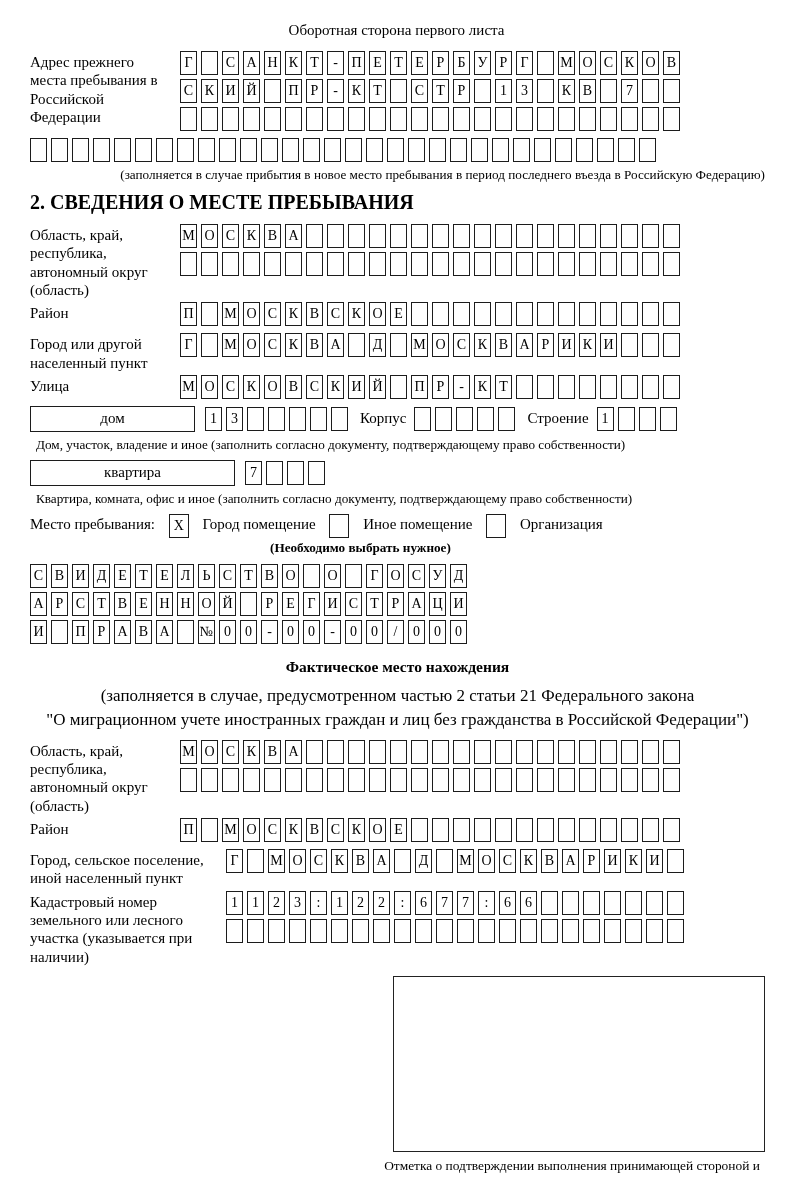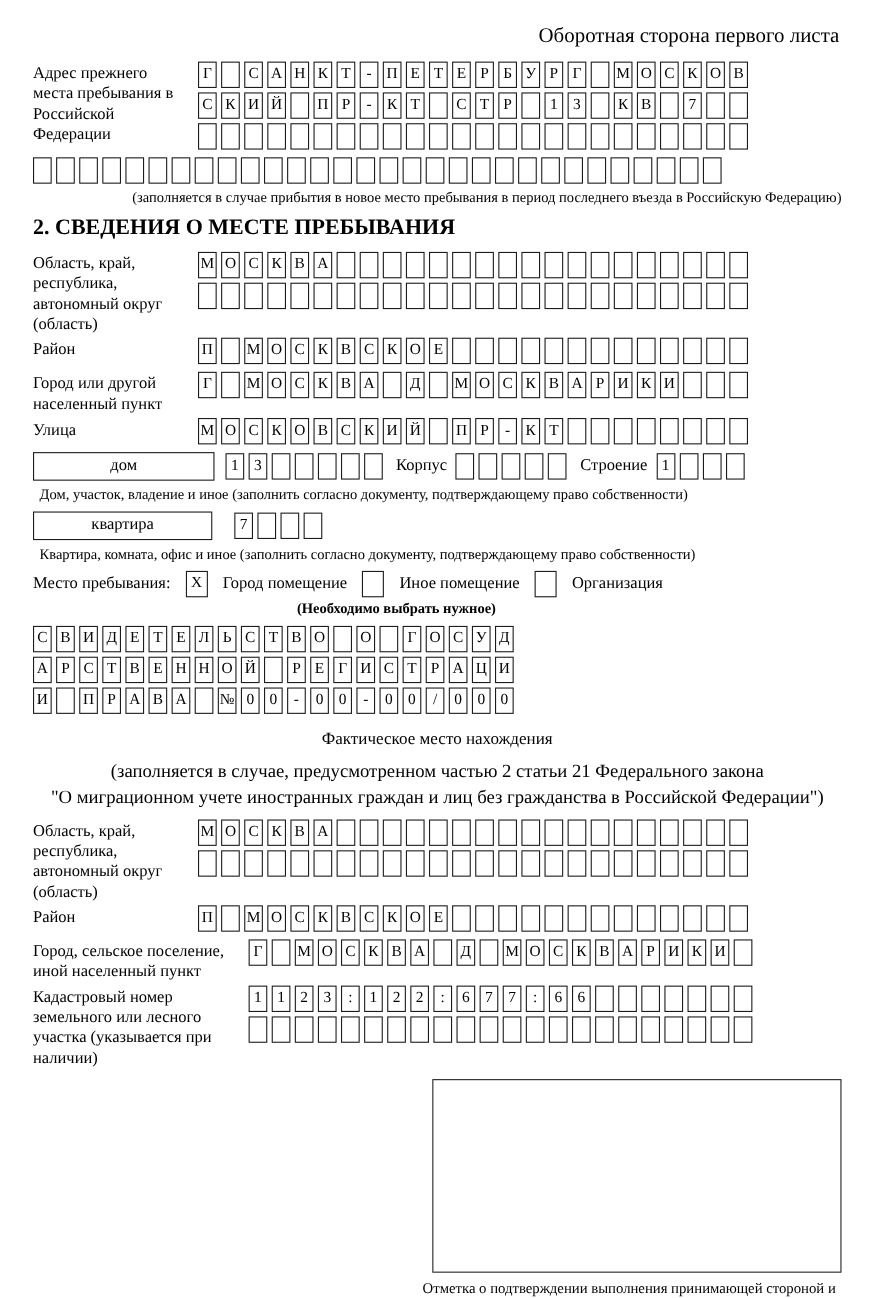--- a/index.html
+++ b/index.html
@@ -1,49 +1,49 @@
 <!DOCTYPE html>
 <html><head>
 <meta charset="utf-8">
 <style>
   * { margin:0; padding:0; box-sizing:border-box; }
   html,body { width:800px; height:1180px; background:#fff; color:#000;
     font-family:"Liberation Serif", serif; font-size:15px; overflow:hidden; }
   .page { padding:16px 35px 0 30px; }
 
-  .header-note { text-align:right; padding:6px 2px 12px 0; font-size:19px; }
+  .header-note { text-align:center; padding:6px 2px 12px 0; font-size:15px; }
 
   
   .cellrow { height:24px; margin-bottom:4px; white-space:nowrap; }
   .cell { display:inline-block; width:17px; height:24px; border:1.5px solid #1c1c1c;
     margin-right:4px; text-align:center; line-height:21px; font-size:14px; vertical-align:top; }
 
   .frow { display:flex; margin-bottom:3px; }
   .flabel { flex:0 0 150px; width:150px; line-height:1.22; padding-top:2px; padding-right:6px; }
   .frow.wide .flabel { flex:0 0 196px; width:196px; }
   .fcells { flex:1; }
 
   .caption { font-size:13.2px; text-align:right; margin:1px 0 7px 0; line-height:1.3; }
   .caption.left { text-align:left; padding-left:6px; }
 
   .sec-title { font-weight:bold; font-size:20px; margin:8px 0 10px 0; }
 
   
   .inline-row { display:flex; align-items:center; margin-bottom:4px; white-space:nowrap; }
   .labelbox { border:1.5px solid #1c1c1c; height:26px; line-height:23px; text-align:center; font-size:15px; }
   .labelbox.dom { width:165px; margin-right:10px; }
-  .labelbox.kvartira { width:163px; margin-right:20px; }
+  .labelbox.kvartira { width:205px; margin-right:10px; }
   .inline-label { margin:0 8px; }
 
   .chk { display:inline-block; width:20px; height:24px; border:1.5px solid #1c1c1c;
     text-align:center; line-height:21px; font-size:14px; vertical-align:middle; margin:0 10px; }
   .mesto-row { margin:4px 0 0 0; }
   .mesto-caption { font-size:13.2px; margin:2px 0 8px 240px;font-weight:bold; }
 
-  .fact-title { text-align:center; font-weight:normal; font-size:15.5px; margin:10px 0 8px 0; }
+  .fact-title { text-align:center; font-weight:bold; font-size:15.5px; margin:10px 0 8px 0; }
   .fact-cap { text-align:center; font-size:17px; line-height:1.4; }
   .fact-cap-wrap { margin-bottom:8px; }
 
   .mark-area { display:flex; flex-direction:column; align-items:flex-end; margin-top:10px; }
   .mark-box { width:372px; height:176px; border:1.8px solid #222; }
   .mark-caption { width:410px; margin-right:-12px; margin-top:5px; text-align:center;
     font-size:13.4px; line-height:1.4; }
 </style>
 </head>
 <body>

